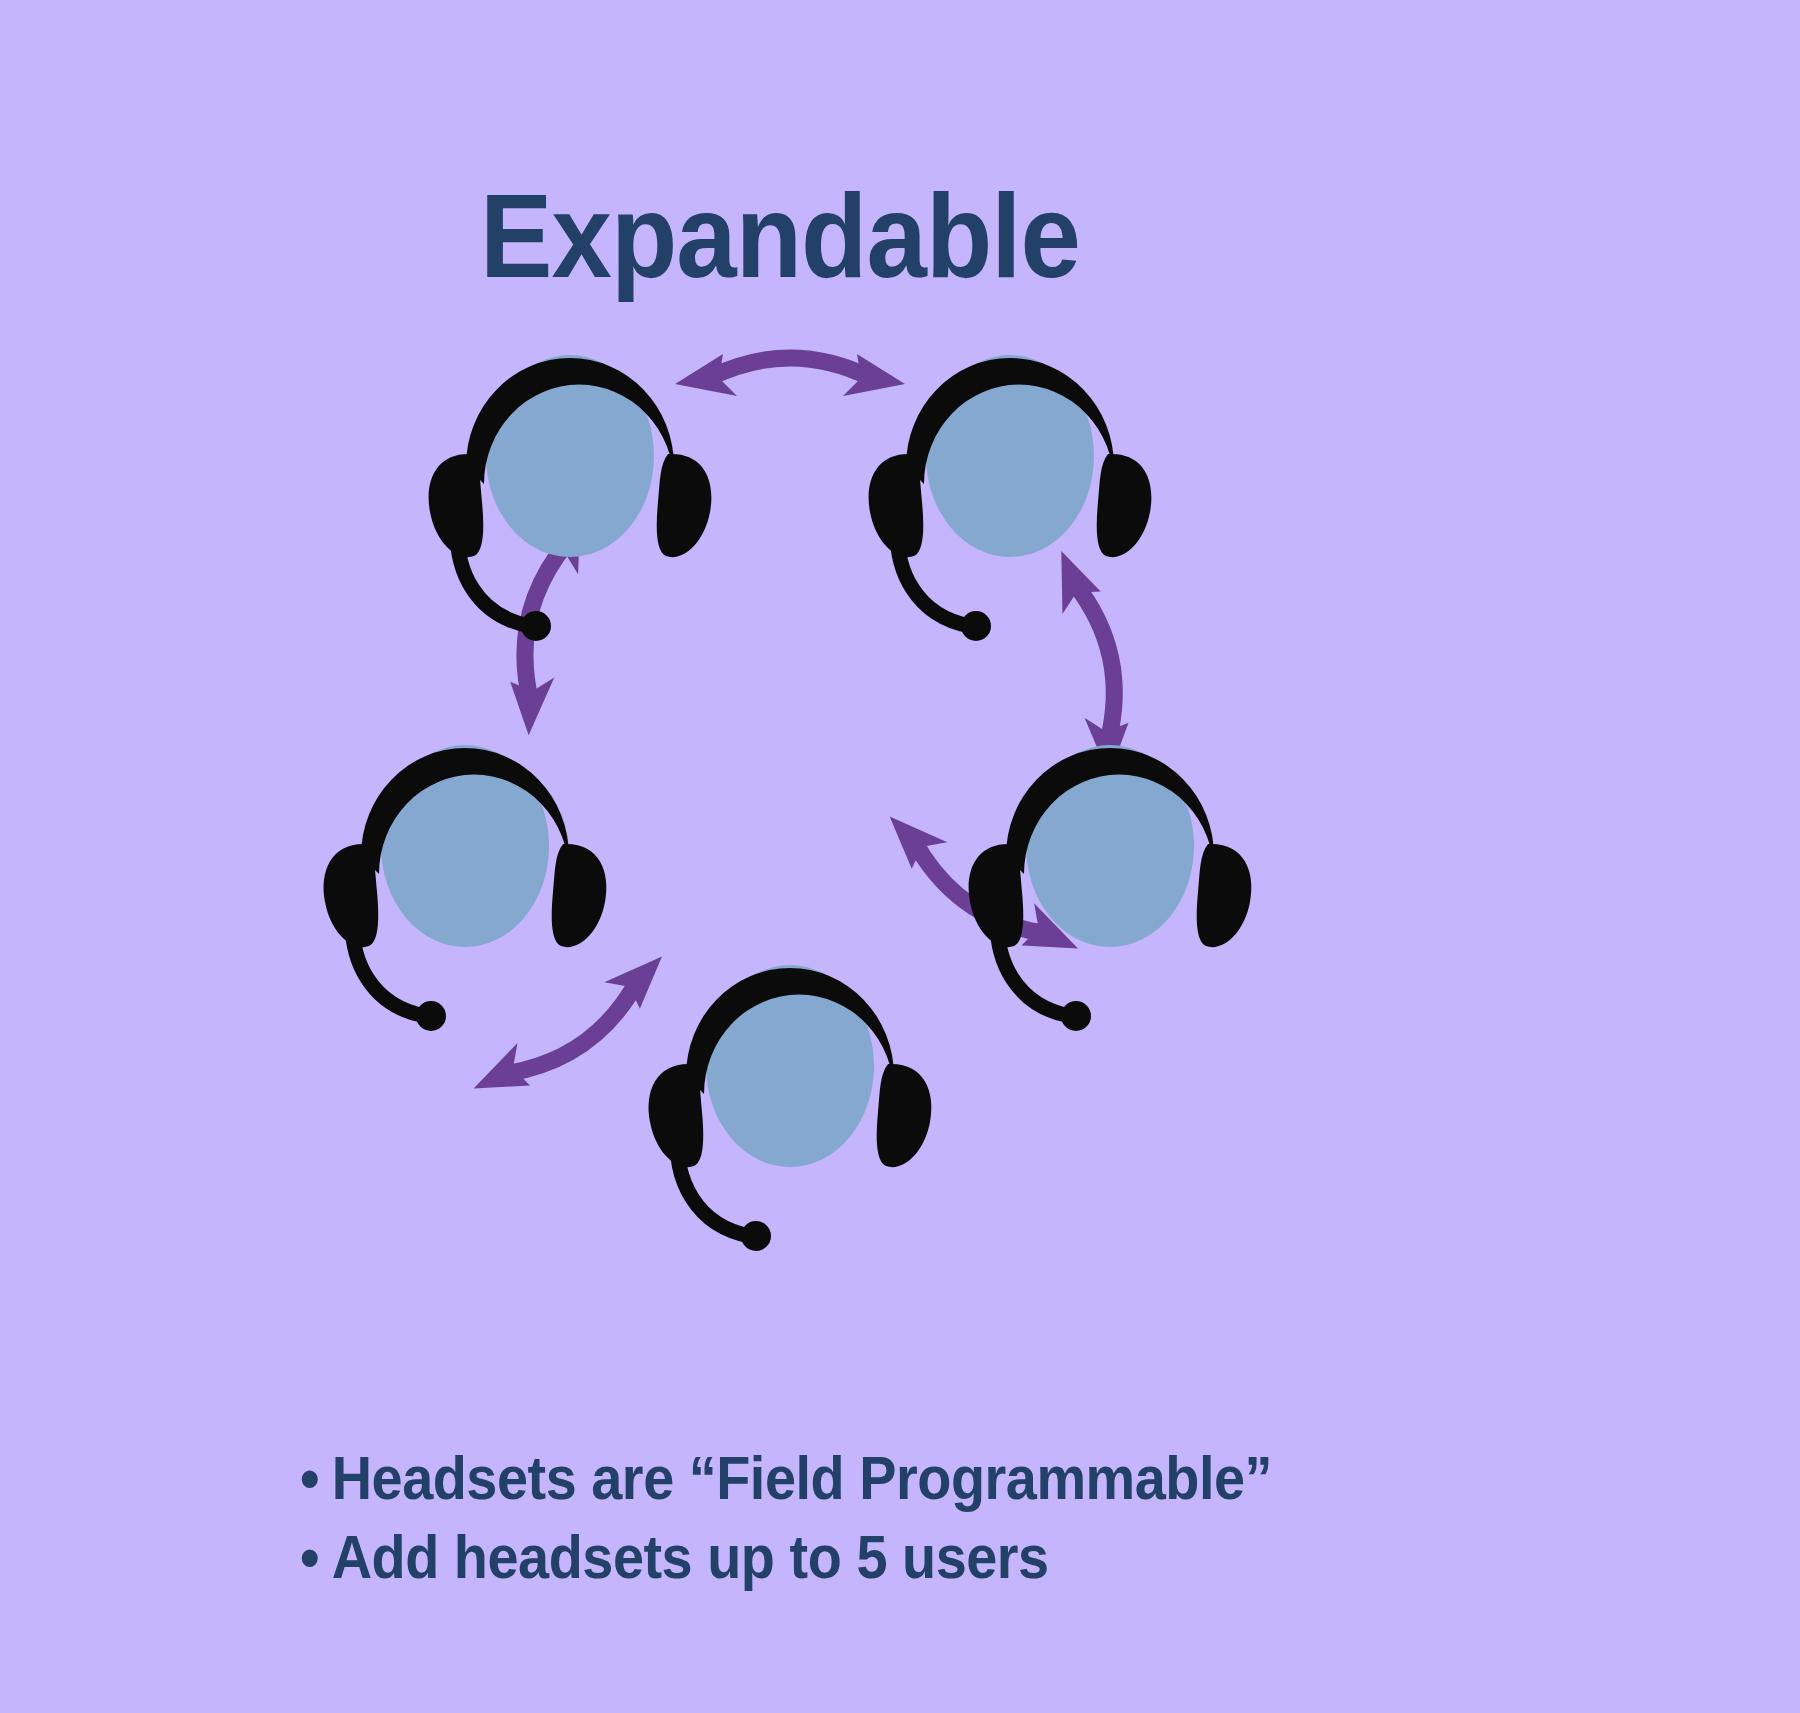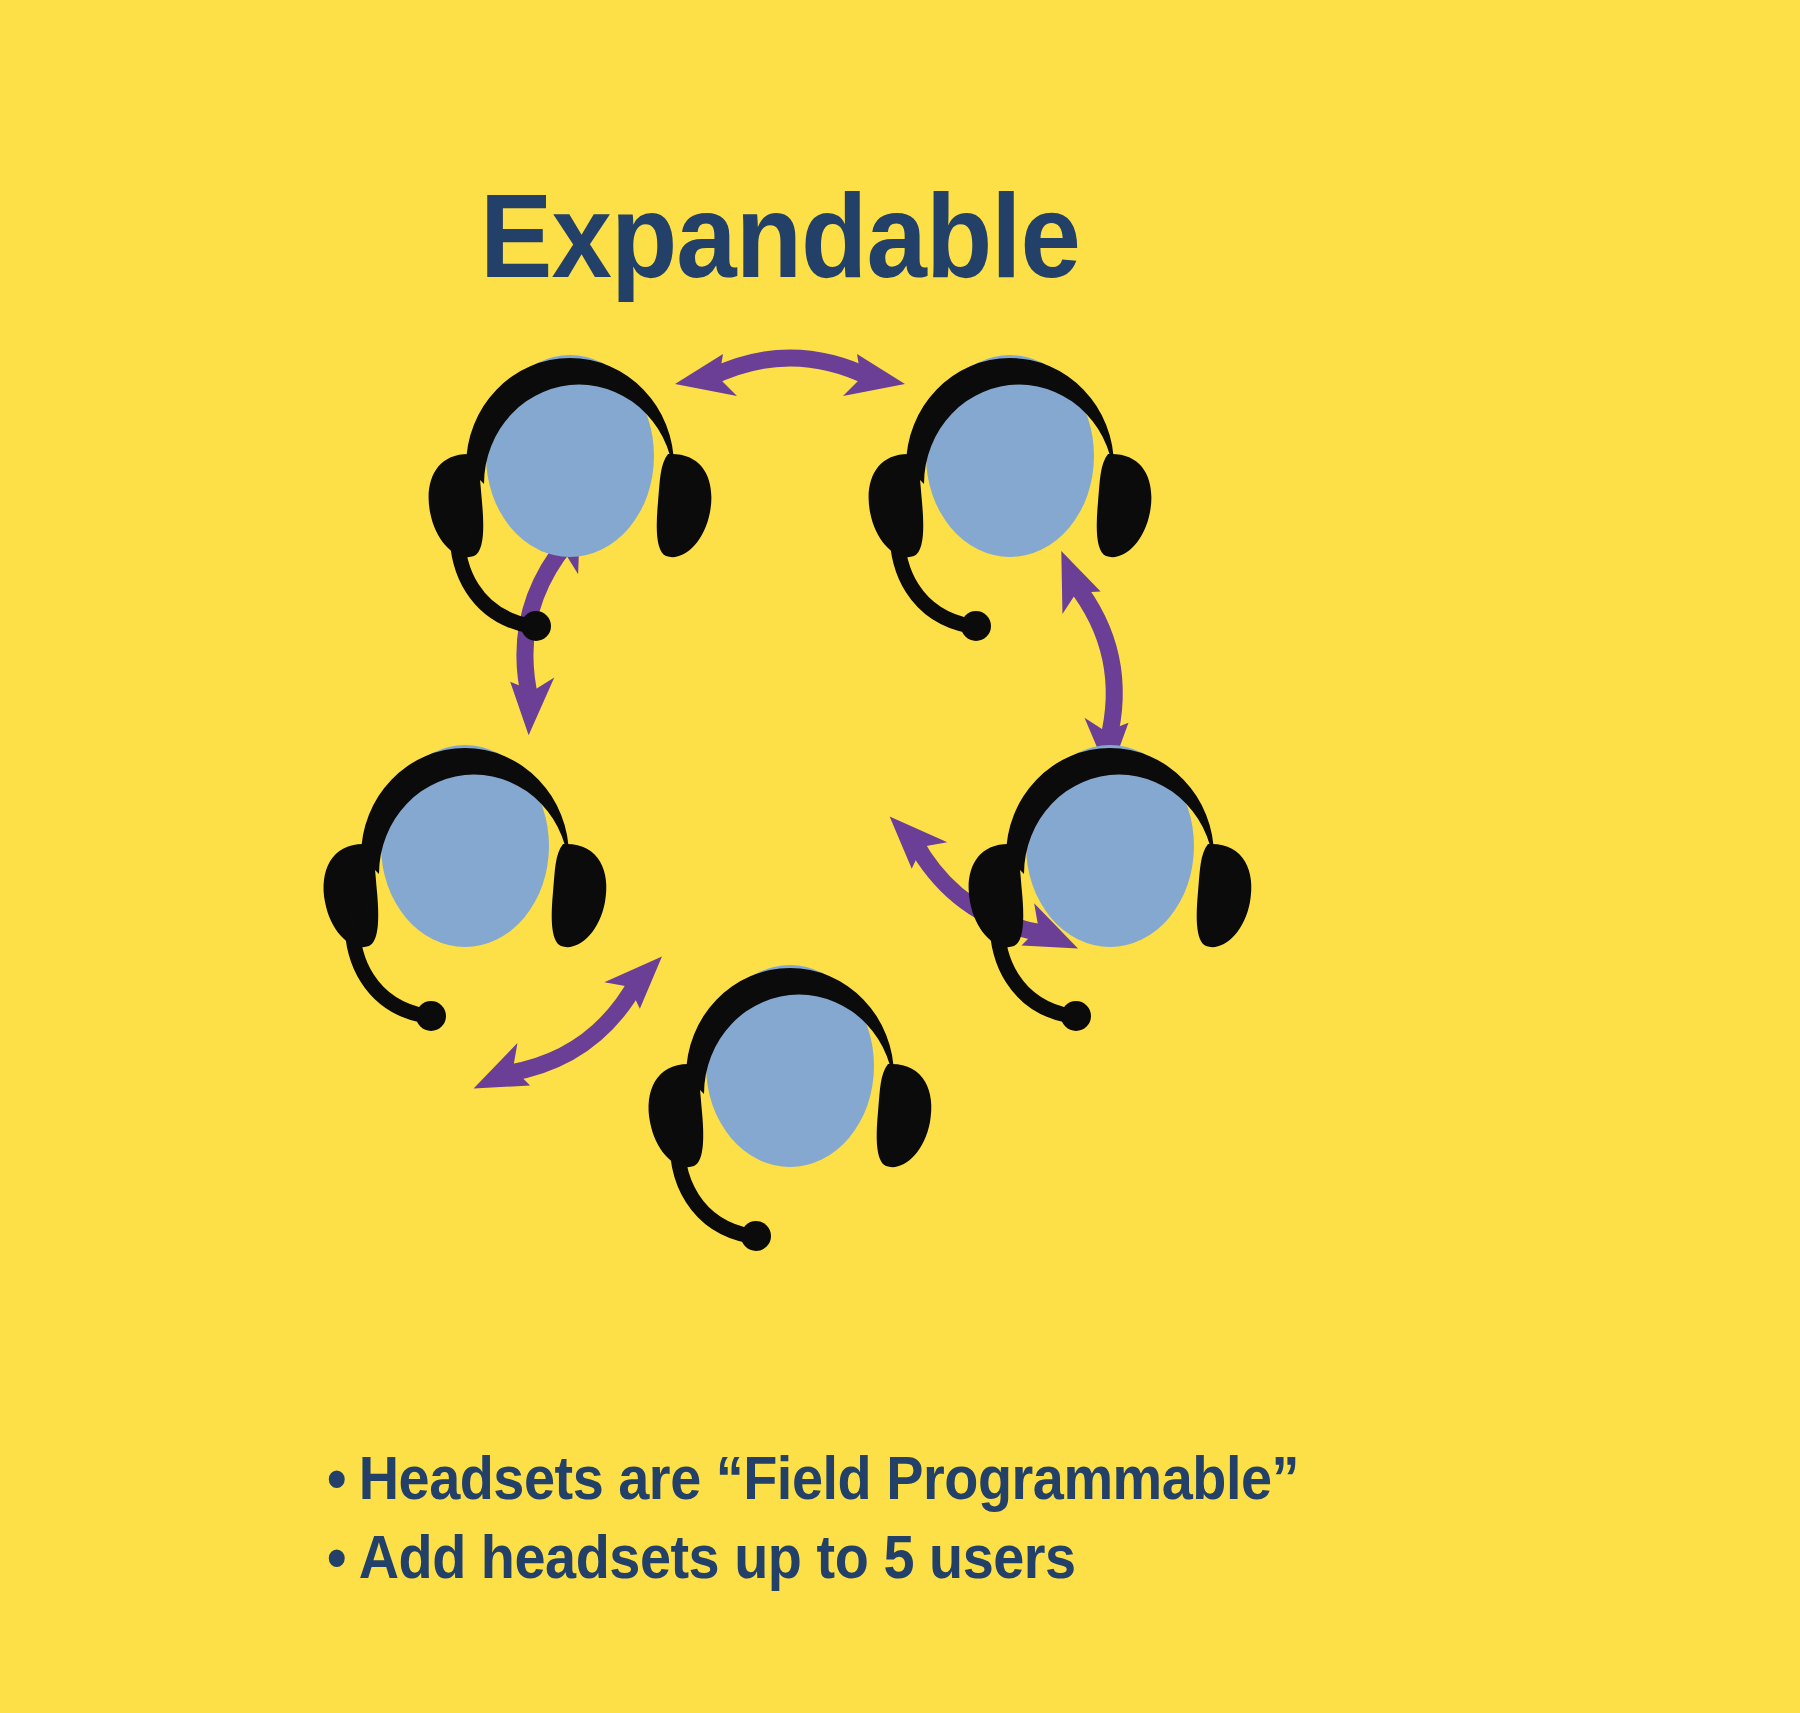--- a/index.html
+++ b/index.html
@@ -11,21 +11,21 @@
     width: 1800px;
     height: 1713px;
     position: relative;
     font-family: "Liberation Sans", sans-serif;
     overflow: hidden;
   }
 
   #slide {
     position: absolute;
     inset: 0;
-    background: #fde047;
+    background: #c4b5fd;
   }
 
   
   #title {
     position: absolute;
     top: 96px;
     left: 0;
     width: 1560px;
     text-align: center;
     font-family: "Liberation Sans", sans-serif;
@@ -59,21 +59,20 @@
     position: absolute;
     left: 300px;
     top: 1438px;
     width: 1200px;
     color: #234068;
     font-family: "Liberation Sans", sans-serif;
     font-weight: bold;
     font-size: 62px;
     line-height: 1.28;
     letter-spacing: -0.5px;
-    margin-left: 27px;
   }
   #bullets .bullet-line {
     display: block;
     white-space: nowrap;
     transform: scaleX(0.90);
     transform-origin: left center;
   }
   #bullets .bullet-dot {
     display: inline-block;
     margin-right: 14px;

